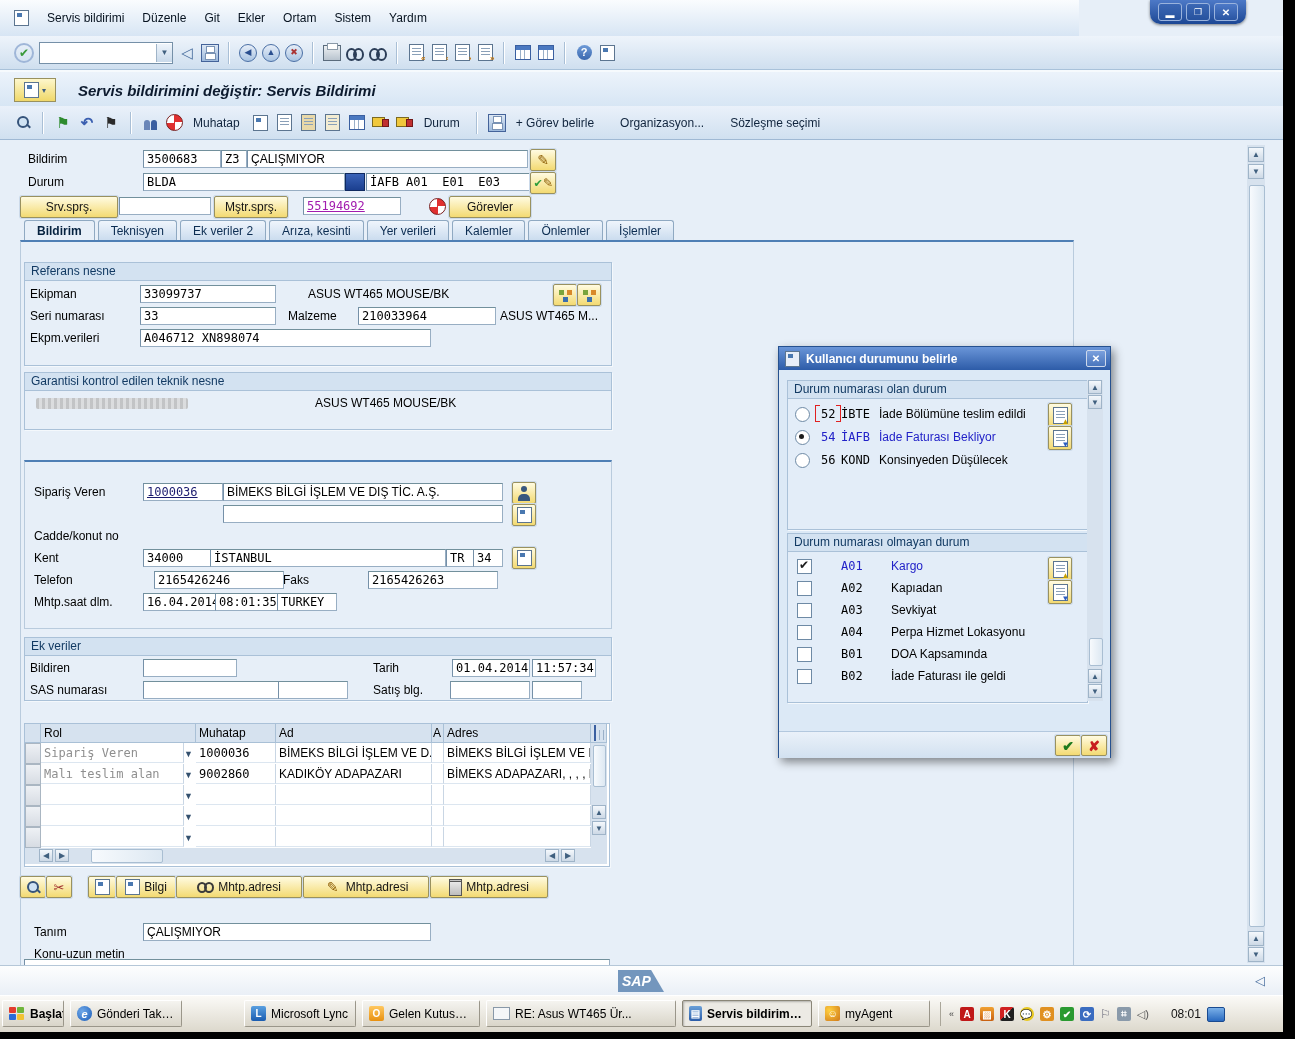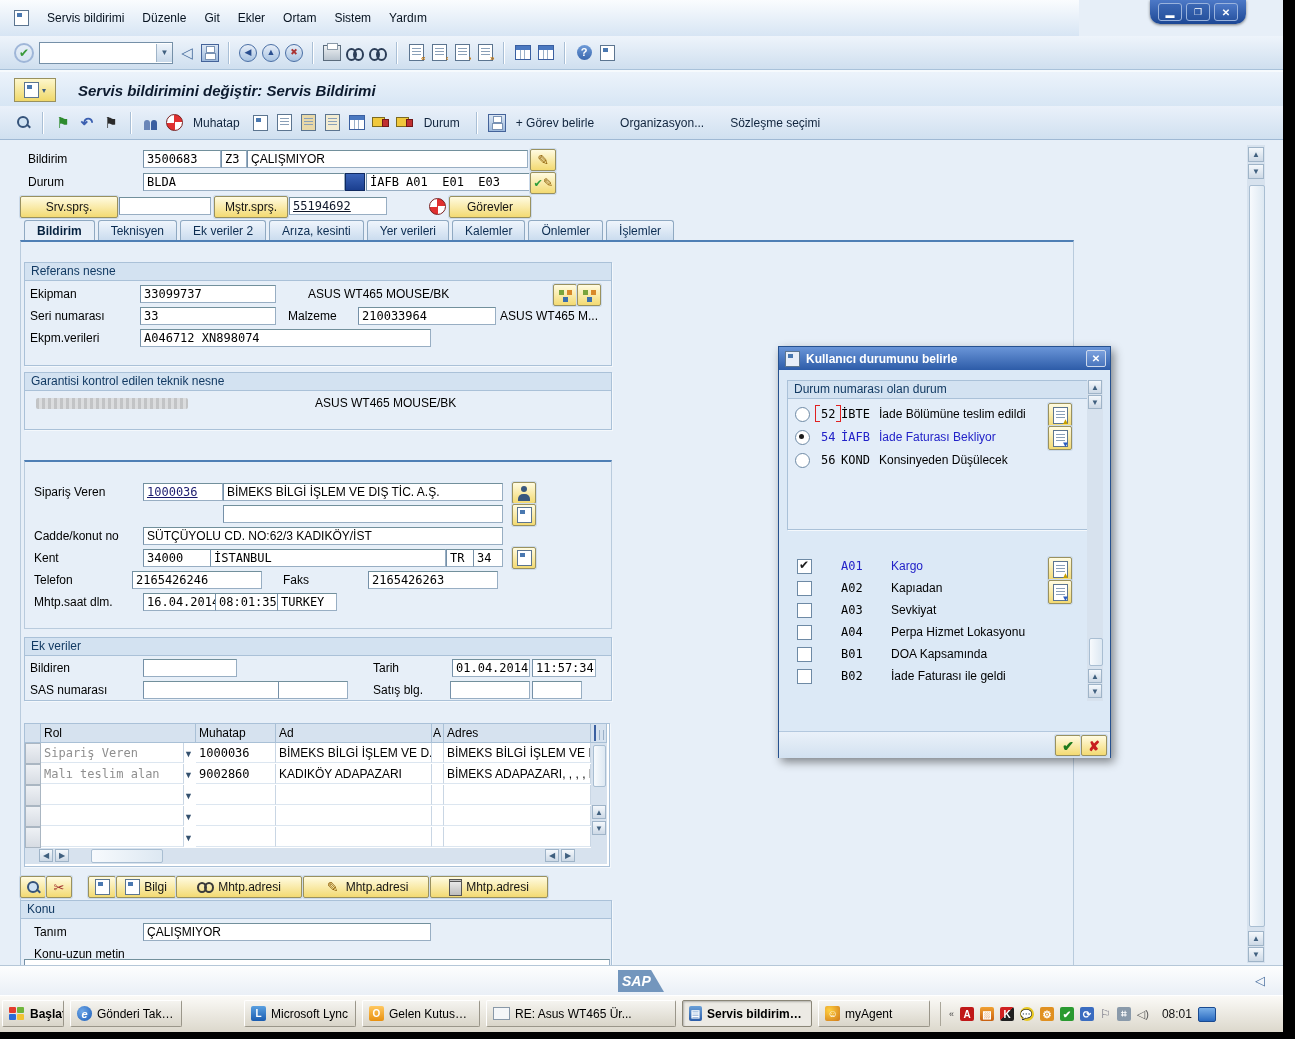--- a/index.html
+++ b/index.html
@@ -288,21 +288,21 @@
         <span class="gi gi-pencil2" style="margin-left:-12px"></span>
       </div>
 
   <div class="ybtn" style="left:20px;top:196px;width:96px;height:20px">
         <span>Srv.sprş.</span>
       </div>
   <div class="fld" style="left:119px;top:197px;width:84px"></div>
   <div class="ybtn" style="left:214px;top:196px;width:72px;height:20px">
         <span>Mştr.sprş.</span>
       </div>
-  <div class="fld mono ul" style="left:289px;top:197px;width:90px;color:#0f172a">55194692</div>
+  <div class="fld mono ul" style="left:303px;top:197px;width:90px;color:#a21caf">55194692</div>
   <span class="pie abs" style="left:429px;top:198px"></span>
   <div class="ybtn" style="left:449px;top:196px;width:80px;height:20px">
         <span>Görevler</span>
       </div>
 
   <div class="tabrow" style="left:24px;top:220px">
     <span class="tab active">Bildirim</span>
     <span class="tab">Teknisyen</span>
     <span class="tab">Ek veriler 2</span>
     <span class="tab">Arıza, kesinti</span>
@@ -345,31 +345,30 @@
   <div class="fld mono ul" style="left:143px;top:483px;width:72px;color:#1a1a6e">1000036</div>
   <div class="fld" style="left:223px;top:483px;width:272px">BİMEKS BİLGİ İŞLEM VE DIŞ TİC. A.Ş.</div>
   <div class="ybtn" style="left:512px;top:482px;width:22px;height:20px">
         <span class="ic-person"></span>
       </div>
   <div class="fld" style="left:223px;top:505px;width:272px"></div>
   <div class="ybtn" style="left:512px;top:504px;width:22px;height:20px">
         <span class="ic-note"></span>
       </div>
   <span class="lbl" style="left:34px;top:529px">Cadde/konut no</span>
-  <div class="fld" style="left:143px;top:527px;width:352px">SÜTÇÜYOLU CD. NO:62/3 KADIKÖY/İST</div>
   <span class="lbl" style="left:34px;top:551px">Kent</span>
   <div class="fld mono" style="left:143px;top:549px;width:60px">34000</div>
   <div class="fld mono" style="left:210px;top:549px;width:228px">İSTANBUL</div>
   <div class="fld mono" style="left:446px;top:549px;width:20px">TR</div>
   <div class="fld mono" style="left:473px;top:549px;width:22px">34</div>
   <div class="ybtn" style="left:512px;top:547px;width:22px;height:20px">
         <span class="ic-note"></span>
       </div>
   <span class="lbl" style="left:34px;top:573px">Telefon</span>
-  <div class="fld mono" style="left:132px;top:571px;width:122px">2165426246</div>
+  <div class="fld mono" style="left:154px;top:571px;width:122px">2165426246</div>
   <span class="lbl" style="left:283px;top:573px">Faks</span>
   <div class="fld mono" style="left:368px;top:571px;width:122px">2165426263</div>
   <span class="lbl" style="left:34px;top:595px">Mhtp.saat dlm.</span>
   <div class="fld mono" style="left:143px;top:593px;width:66px">16.04.2014</div>
   <div class="fld mono" style="left:215px;top:593px;width:56px">08:01:35</div>
   <div class="fld mono" style="left:277px;top:593px;width:52px">TURKEY</div>
 
   <div class="grp" style="left:24px;top:637px;width:586px;height:62px">
     <div class="grph">Ek veriler</div>
   </div>
@@ -467,23 +466,20 @@
       </div>
   <div class="ybtn" style="left:303px;top:876px;width:124px;height:20px">
         <span class="gi gi-pencil"></span>
         <span>Mhtp.adresi</span>
       </div>
   <div class="ybtn" style="left:430px;top:876px;width:116px;height:20px">
         <span class="ic-trash"></span>
         <span>Mhtp.adresi</span>
       </div>
 
-  <div class="grp" style="left:20px;top:900px;width:590px;height:70px">
-    <div class="grph">Konu</div>
-  </div>
   <span class="lbl" style="left:34px;top:925px">Tanım</span>
   <div class="fld" style="left:143px;top:923px;width:280px">ÇALIŞMIYOR</div>
   <span class="lbl" style="left:34px;top:947px">Konu-uzun metin</span>
   <div class="fld" style="left:24px;top:959px;width:578px;height:14px"></div>
 
   <div class="sb" style="left:1247px;top:145px;width:18px;height:818px">
     <div class="sbtn" style="left:1px;top:2px;width:16px;height:15px">▲</div>
     <div class="sbtn" style="left:1px;top:19px;width:16px;height:15px">▼</div>
     <div class="sthumb" style="left:2px;top:40px;width:14px;height:740px"></div>
     <div class="sbtn" style="left:1px;top:786px;width:16px;height:15px">▲</div>
@@ -524,20 +520,23 @@
         <span class="ic-page">
           <span class="arrowtag" style="color:#c8a000">▲</span>
         </span>
       </div>
     <div class="ybtn" style="left:269px;top:79px;width:22px;height:22px">
         <span class="ic-page">
           <span class="arrowtag" style="color:#2a5cc0">▼</span>
         </span>
       </div>
 
+    <div class="grp" style="left:8px;top:186px;width:299px;height:168px;background:#e3edf8">
+      <div class="grph">Durum numarası olmayan durum</div>
+    </div>
     <span class="chk on" style="left:18px;top:212px"></span>
     <span class="lbl mono blue" style="left:62px;top:212px">A01</span>
     <span class="lbl blue" style="left:112px;top:212px">Kargo</span>
     <span class="chk" style="left:18px;top:234px"></span>
     <span class="lbl mono" style="left:62px;top:234px">A02</span>
     <span class="lbl" style="left:112px;top:234px">Kapıadan</span>
     <span class="chk" style="left:18px;top:256px"></span>
     <span class="lbl mono" style="left:62px;top:256px">A03</span>
     <span class="lbl" style="left:112px;top:256px">Sevkiyat</span>
     <span class="chk" style="left:18px;top:278px"></span>
@@ -615,18 +614,18 @@
       <span class="sq" style="width:14px;height:14px;background:#c01818">A</span>
       <span class="sq" style="width:14px;height:14px;background:linear-gradient(#f0a030,#c86010)">▨</span>
       <span class="sq" style="width:14px;height:14px;background:linear-gradient(135deg,#d02020 50%,#202020 50%)">K</span>
       <span class="sq" style="width:14px;height:14px;background:#e8c820;border-radius:50%;color:#704f00">💬</span>
       <span class="sq" style="width:14px;height:14px;background:#e09020">⚙</span>
       <span class="sq" style="width:14px;height:14px;background:#2a9a30">✔</span>
       <span class="sq" style="width:14px;height:14px;background:#3a6cc0">⟳</span>
       <span style="color:#667;font-size:12px">⚐</span>
       <span class="sq" style="width:14px;height:14px;background:#8a9aaa">⌗</span>
       <span style="color:#555;font-size:11px">◁)</span>
-      <span style="color:#111;margin-left:7px">08:01</span>
+      <span style="color:#111;margin-left:16px">08:01</span>
       <span class="sq" style="width:16px;height:13px;background:linear-gradient(#7ab0e8,#2a6ac0);border:1px solid #1a4a90"></span>
     </div>
   </div>
 
 </div>
 
 </body></html>

